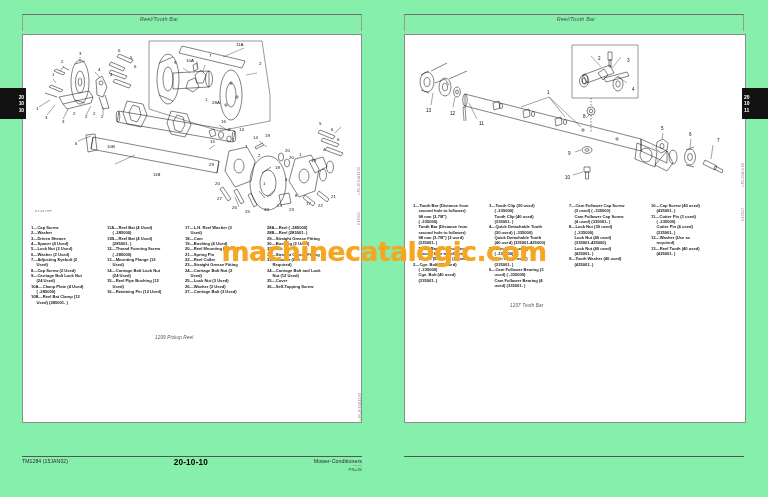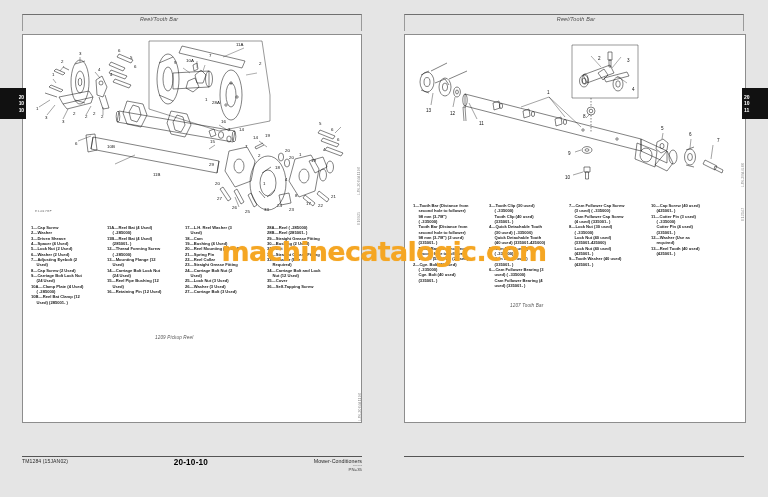--- a/index.html
+++ b/index.html
@@ -3,21 +3,21 @@
 <meta charset="utf-8">
 <style>
   * { box-sizing: border-box; margin: 0; padding: 0; }
   html, body {
     width: 768px; height: 497px;
     background: #ffffff;
     font-family: "Liberation Sans", sans-serif;
     overflow: hidden;
   }
   .spread { position: relative; width: 768px; height: 497px; display: flex; }
-  .page { position: relative; width: 384px; height: 497px; background: #e5e5e5; }
+  .page { position: relative; width: 384px; height: 497px; background: #86efac; }
 
   
   .hdr-rule {
     position: absolute; left: 22px; right: 22px; top: 14px;
     height: 17px; border-top: 0.8px solid #6f6f6f;
     border-left: 0.8px solid #9a9a9a; border-right: 0.8px solid #9a9a9a;
   }
   .page-right .hdr-rule { left: 20px; right: 24px; }
   .hdr-title {
     position: absolute; top: 16px; left: 0; right: 0;

